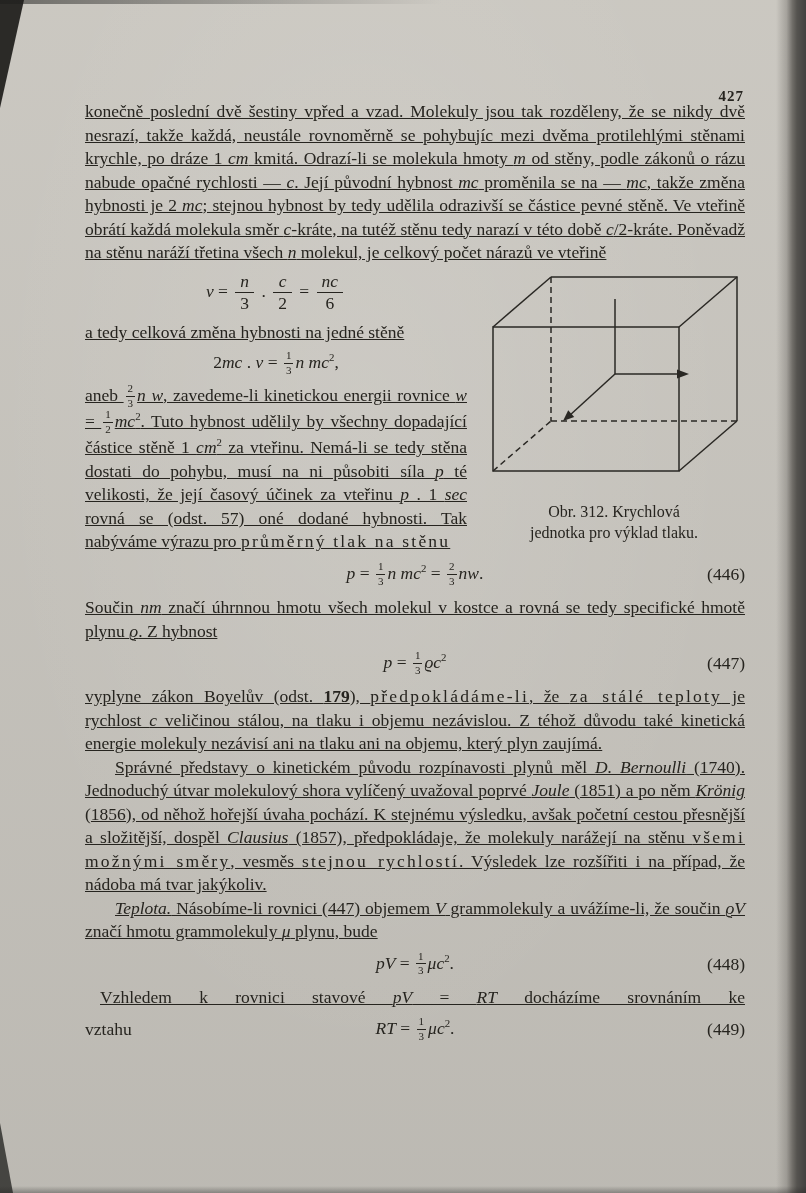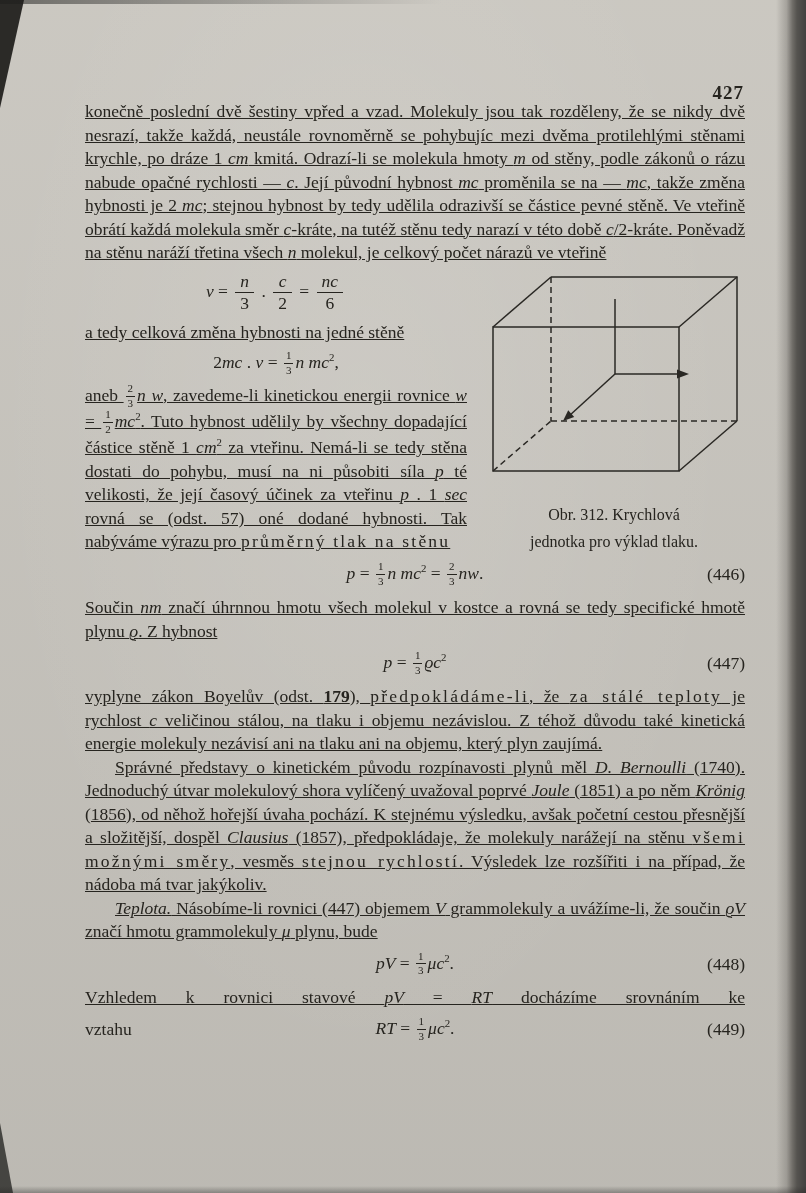--- a/index.html
+++ b/index.html
@@ -38,32 +38,32 @@
     background:linear-gradient(to top, rgba(35,34,32,.35), rgba(0,0,0,0));
     pointer-events:none;
   }
   .edge-top {
     position:absolute; top:0; left:0; width:55%; height:4px;
     background:linear-gradient(to right, rgba(30,30,28,.55), rgba(0,0,0,0));
     pointer-events:none;
   }
 
   .page-number {
-    position:absolute; top:82px; right:62px;
-    font-weight:bold; font-size:19px; letter-spacing:1px;
+    position:absolute; top:88px; right:62px;
+    font-weight:bold; font-size:15px; letter-spacing:1px;
   }
 
   .content {
     position:absolute; left:85px; top:100px; width:660px;
     font-size:17.5px; line-height:23.5px;
   }
 
   .para { text-align:justify;text-decoration:underline; }
   .indent { text-indent:30px; }
-  .spread { text-align:justify; text-align-last:justify; }
+  .spread { text-align:justify; text-align-last:justify;margin-left:15px; }
 
   .it { font-style:italic; }
   .bd { font-weight:bold; }
   .sp { letter-spacing:2.2px; }
   .sup { font-size:0.62em; vertical-align:super; line-height:0; }
 
   .eq { text-align:center; margin:7px 0; }
   .eq-row { position:relative; text-align:center; margin:8px 0; clear:both; }
   .eq-num { position:absolute; right:0; top:50%; transform:translateY(-50%); }
   .eq-left { position:absolute; left:0; top:50%; transform:translateY(-50%); }
@@ -75,21 +75,21 @@
   .fnum { display:block; padding:0 5px 1px; border-bottom:1.4px solid #26241f; }
   .fden { display:block; padding:1px 5px 0; }
   .fr-small { font-size:11px; line-height:1.05; margin:0 2px; transform:translateY(-1px); }
   .fr-small .fnum { padding:0 2px 1px; border-bottom-width:1px; }
   .fr-small .fden { padding:1px 2px 0; }
 
   .figure { float:right; width:262px; margin:4px 0 6px 16px; text-align:center; }
   .figure svg { display:block; margin:0 auto; }
   .fig-caption {
     margin:20px auto 0; width:190px;
-    font-size:16px; line-height:27px; text-align:center;
+    font-size:16px; line-height:21px; text-align:center;
   }
 </style>
 </head>
 <body>
 
 <div class="page">
 
   <div class="corner-tl"></div>
   <div class="corner-bl"></div>
   <div class="edge-right"></div>

